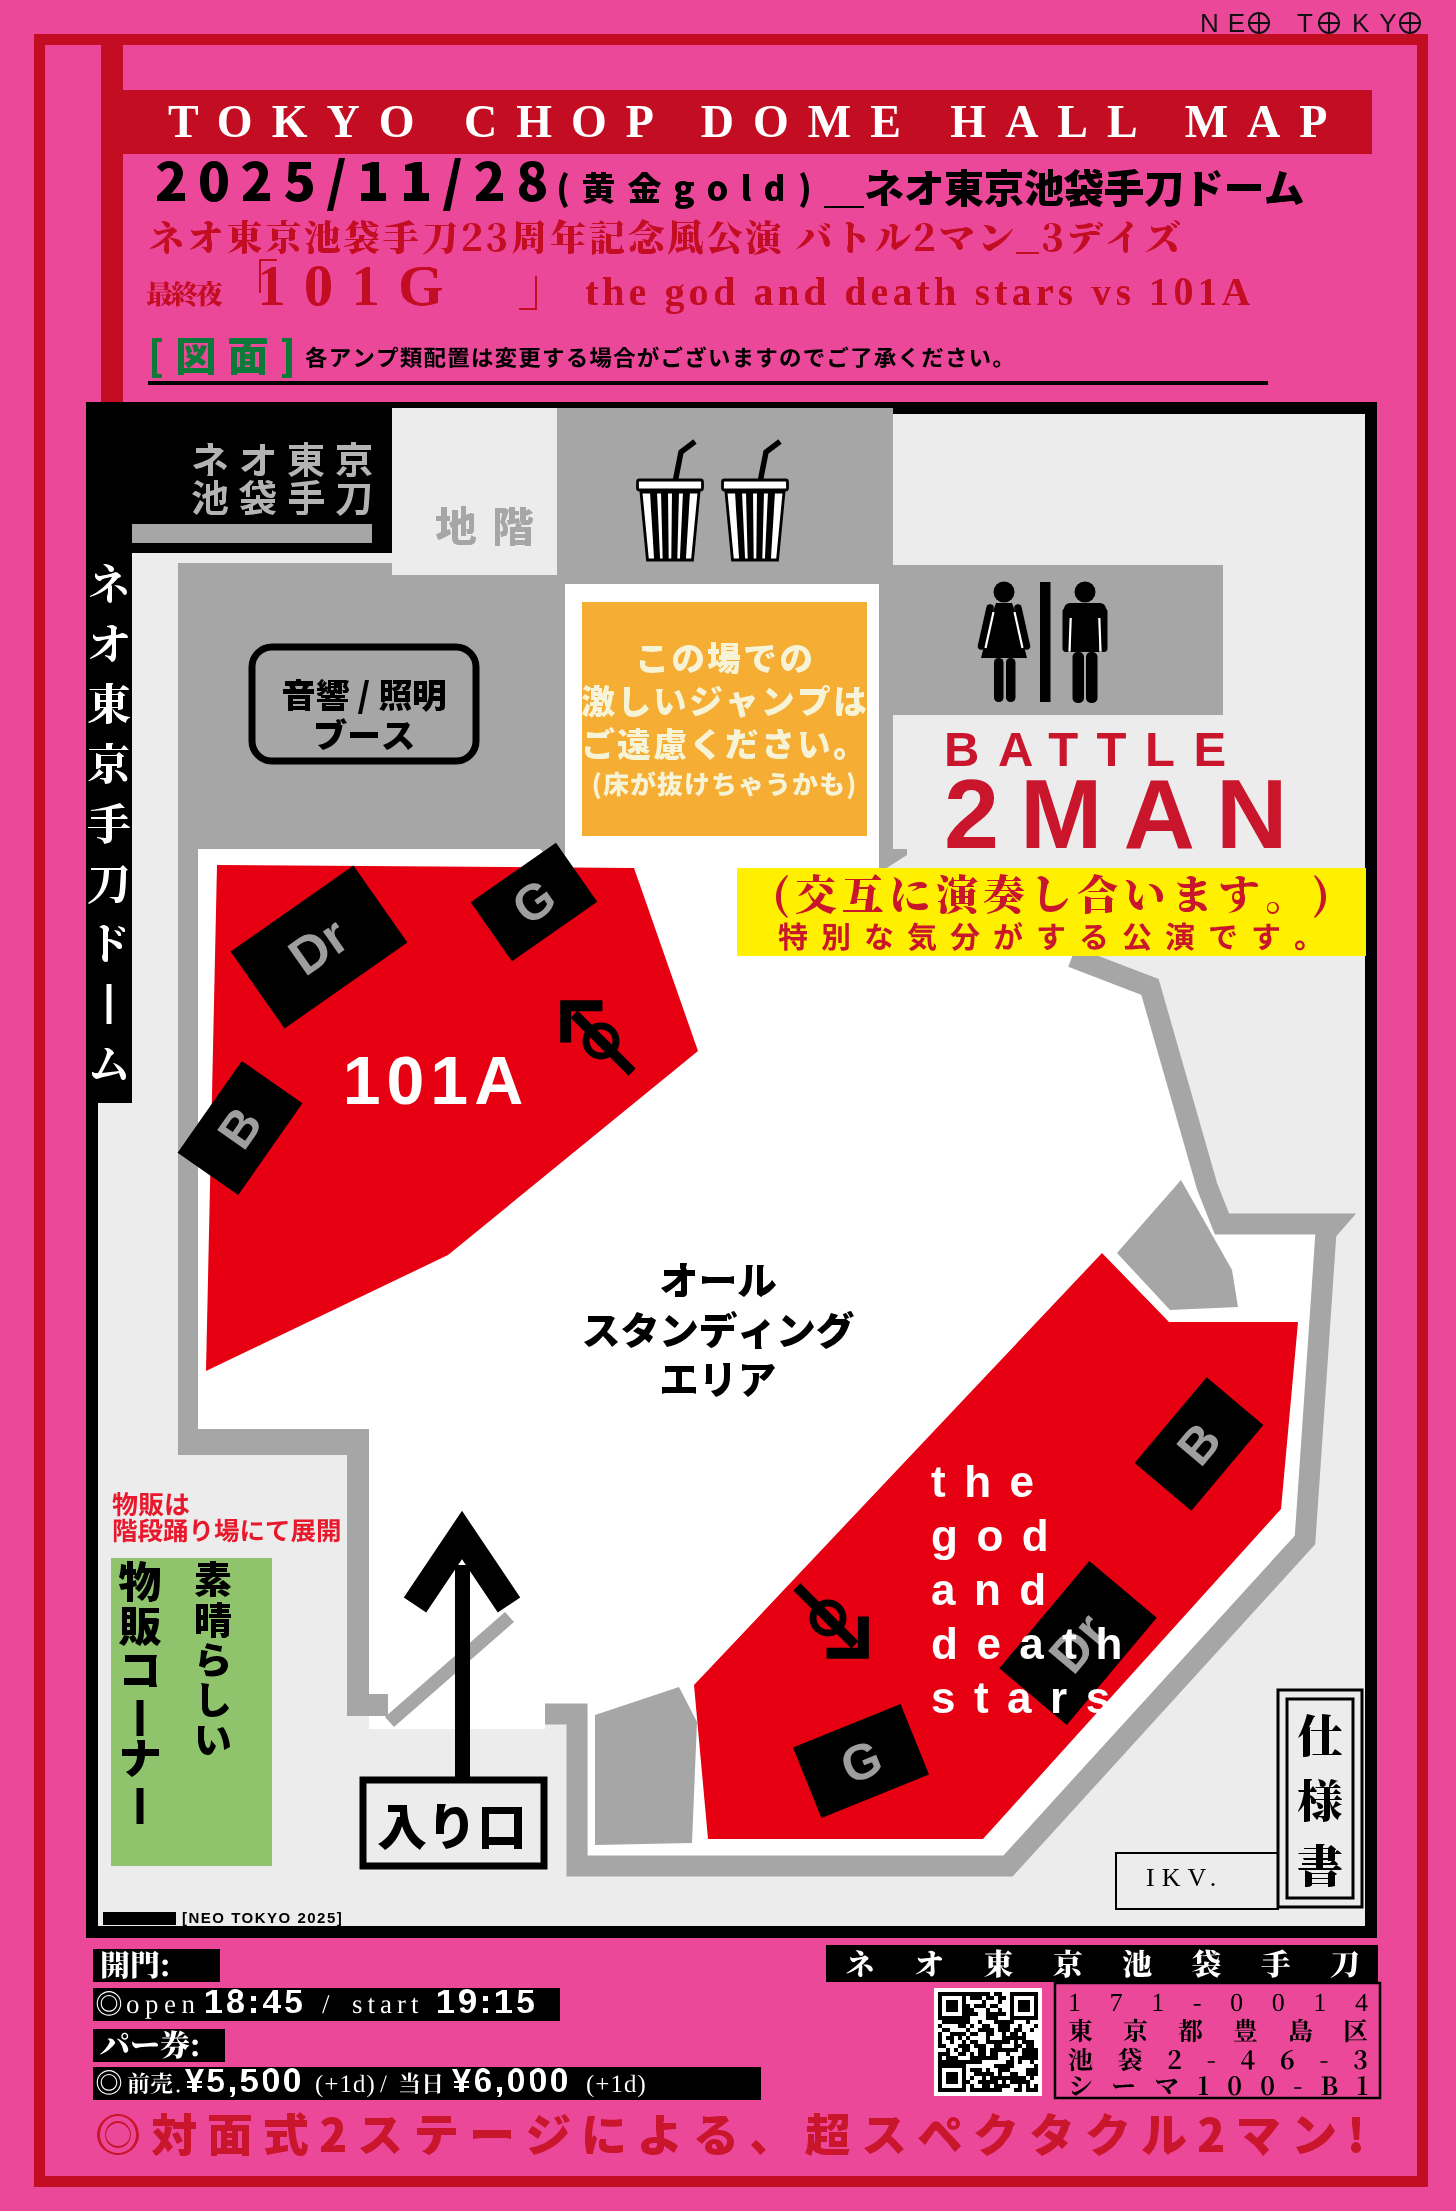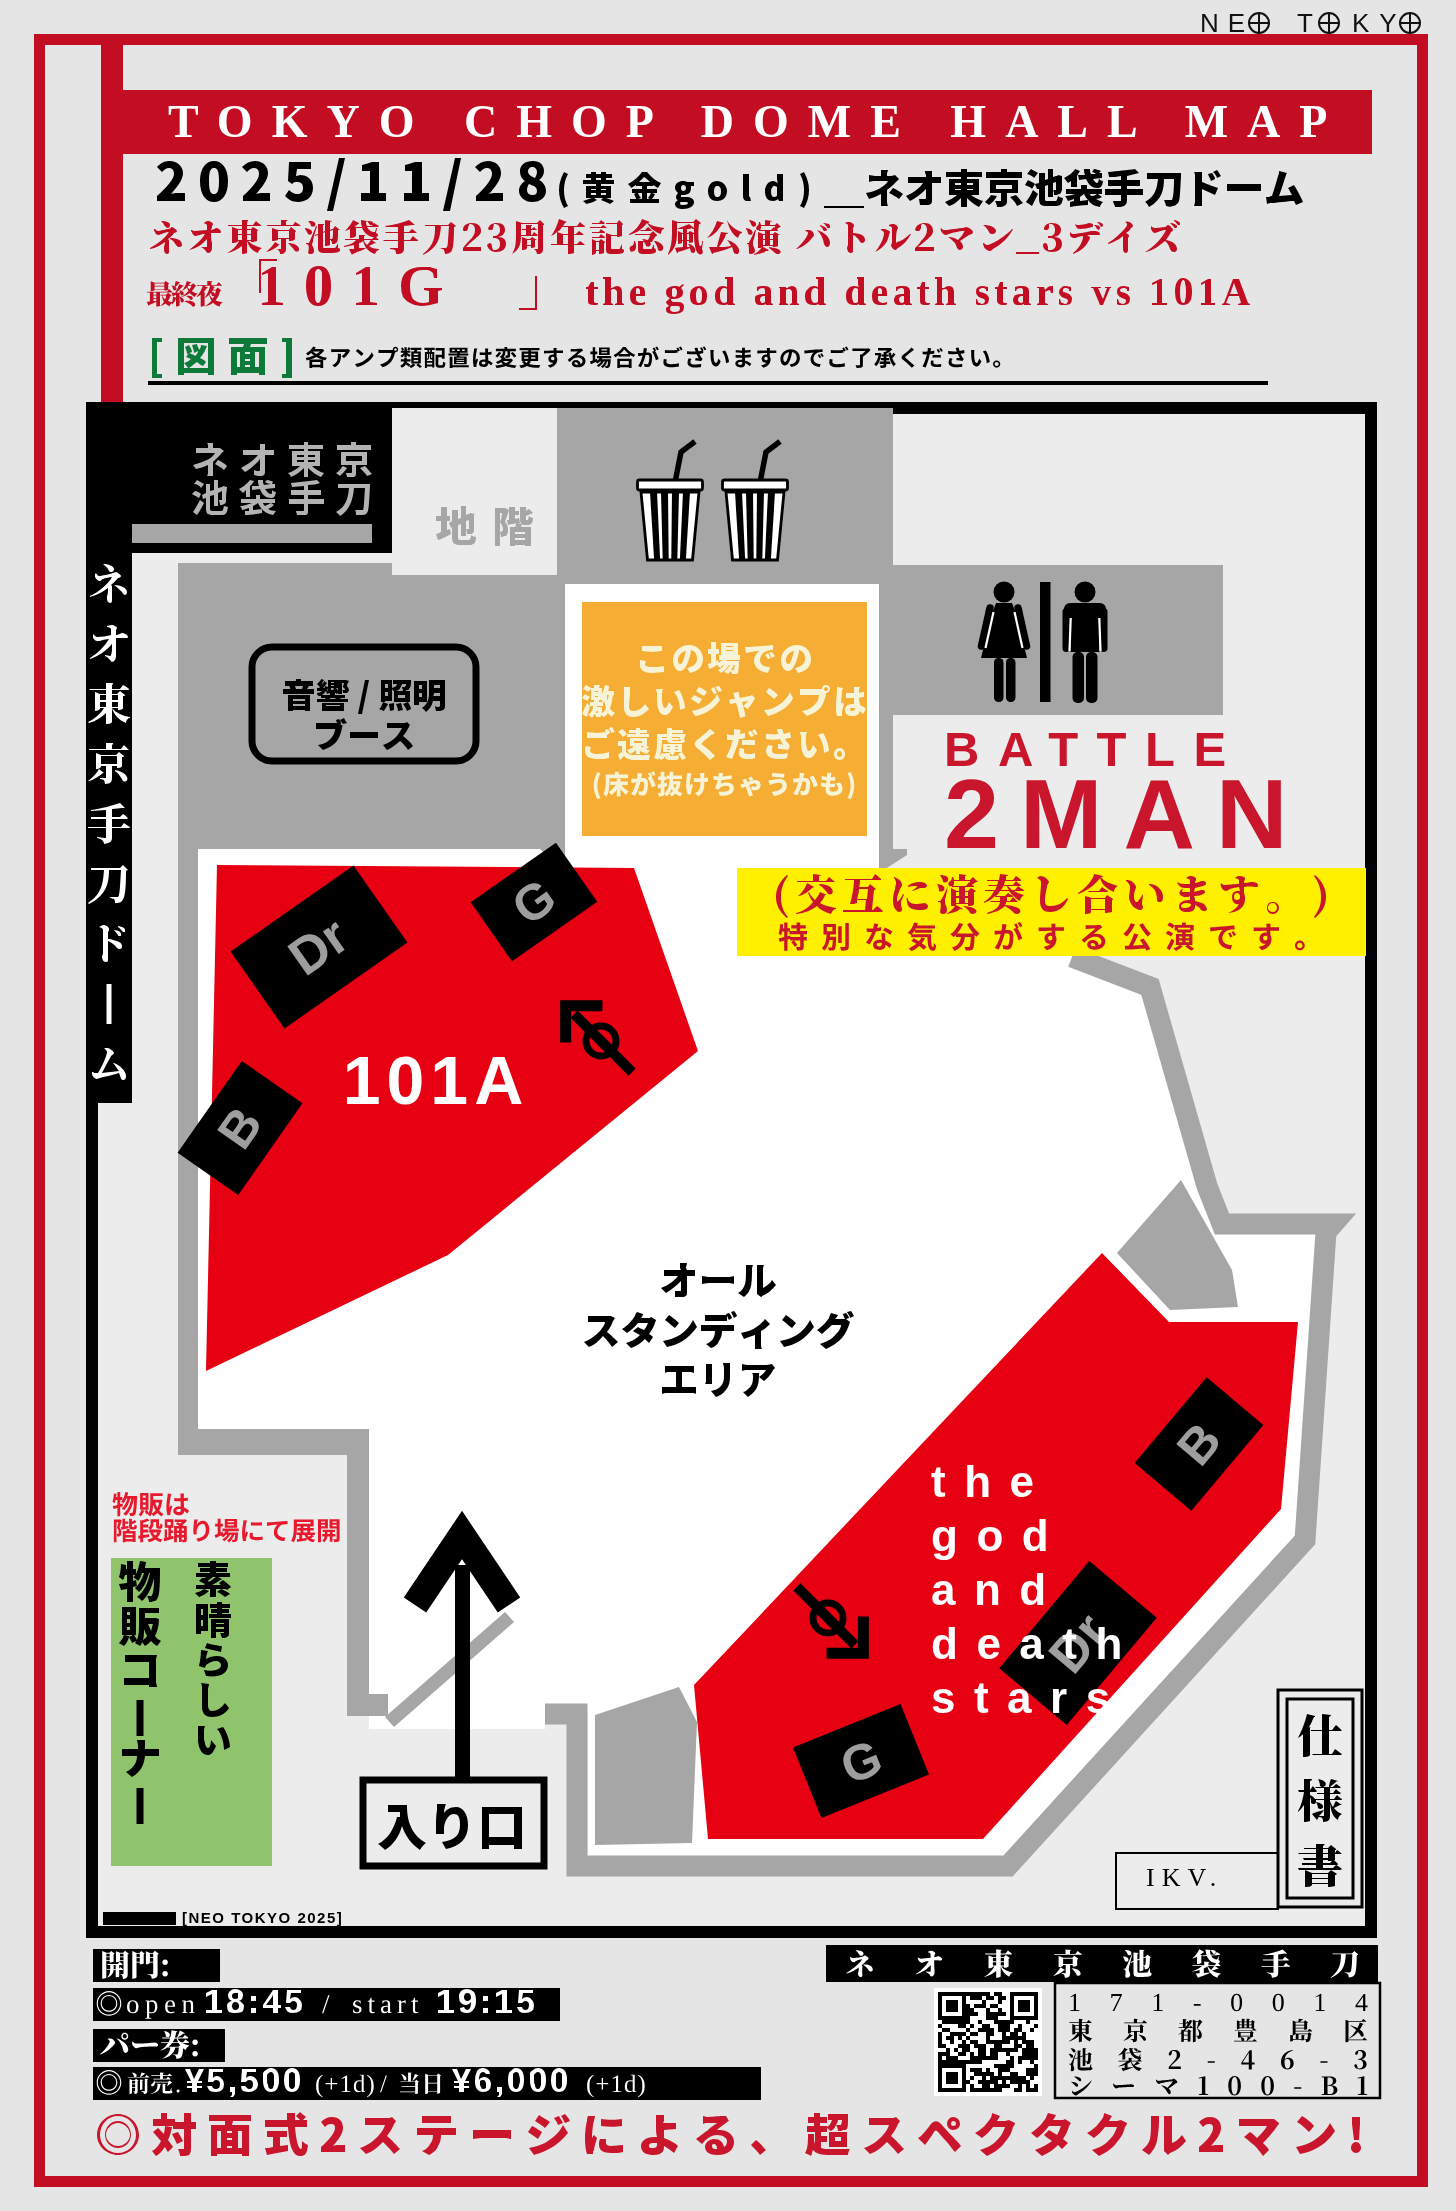--- a/index.html
+++ b/index.html
@@ -1,14 +1,14 @@
 <!DOCTYPE html>
 <html><head><meta charset="utf-8"><style>
 html,body{margin:0;padding:0;background:#fff}
-.page{position:relative;width:1456px;height:2211px;background:#e5e5e5;overflow:hidden}
+.page{position:relative;width:1456px;height:2211px;background:#ec4899;overflow:hidden}
 </style></head><body>
 <div class="page">
 <svg width="1456" height="2211" viewBox="0 0 1456 2211">
 
 <path d="M34 34H1428V45H34Z M34 45V2187H45V45Z M1417 45V2187H1428V45Z M45 2176H1417V2187H45Z" fill="#c30d23"></path>
 
 <rect x="101" y="45" width="22" height="357" fill="#c30d23"></rect>
 
 <g fill="none" stroke="#111" stroke-width="2">
 <circle cx="1259" cy="23" r="10"></circle>

